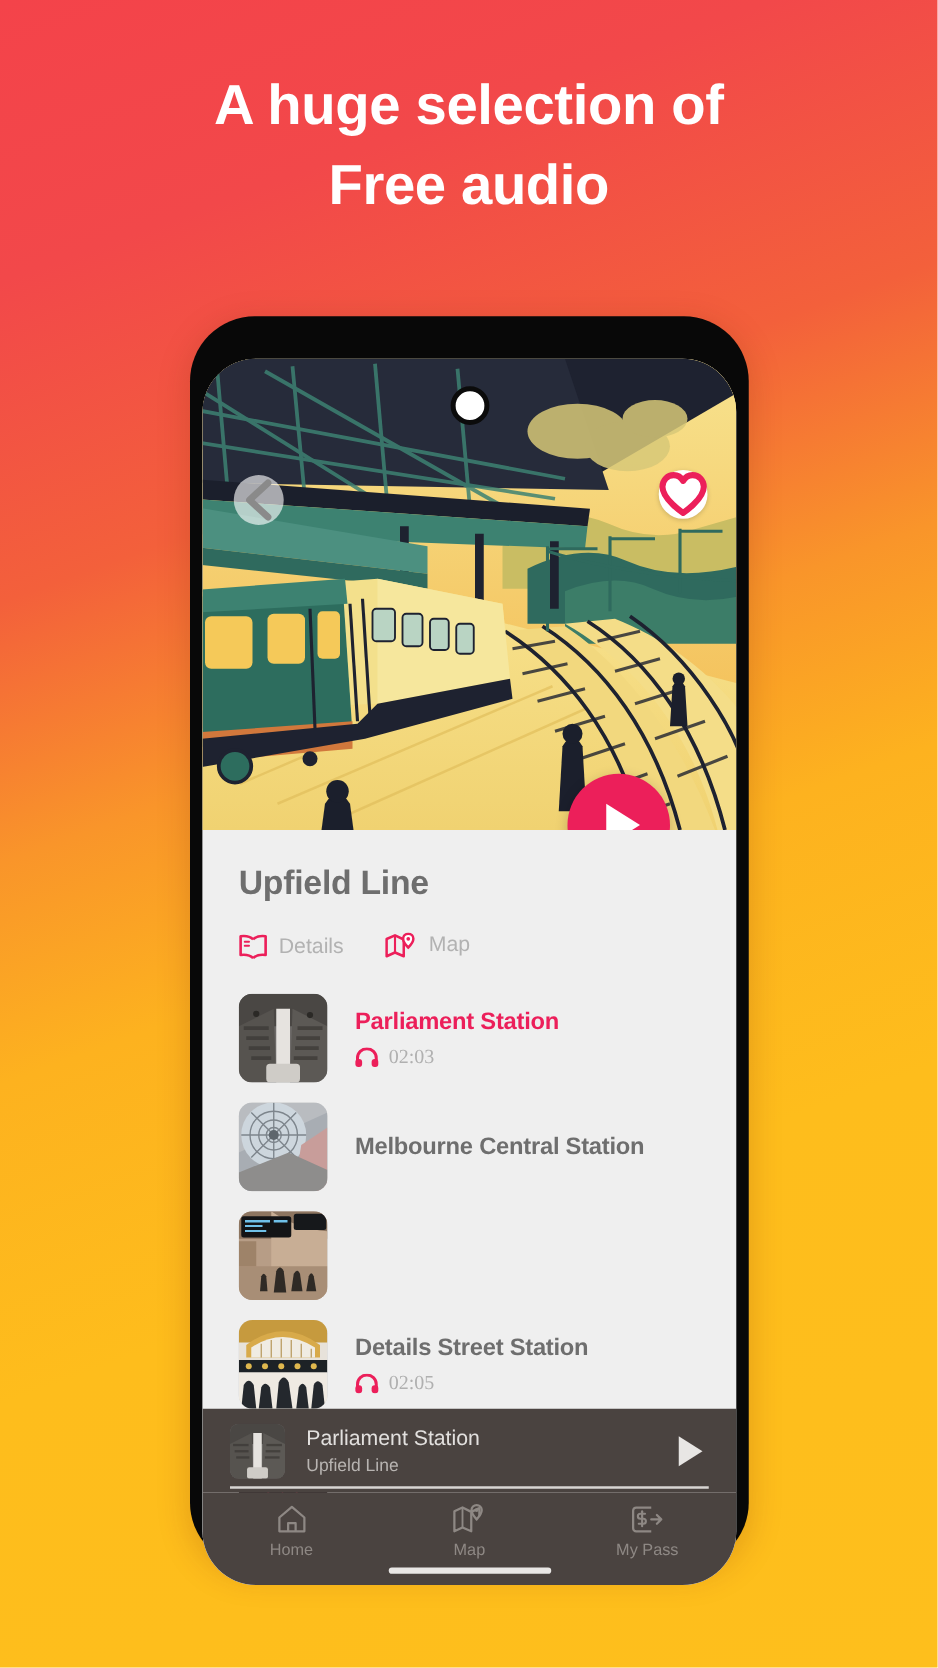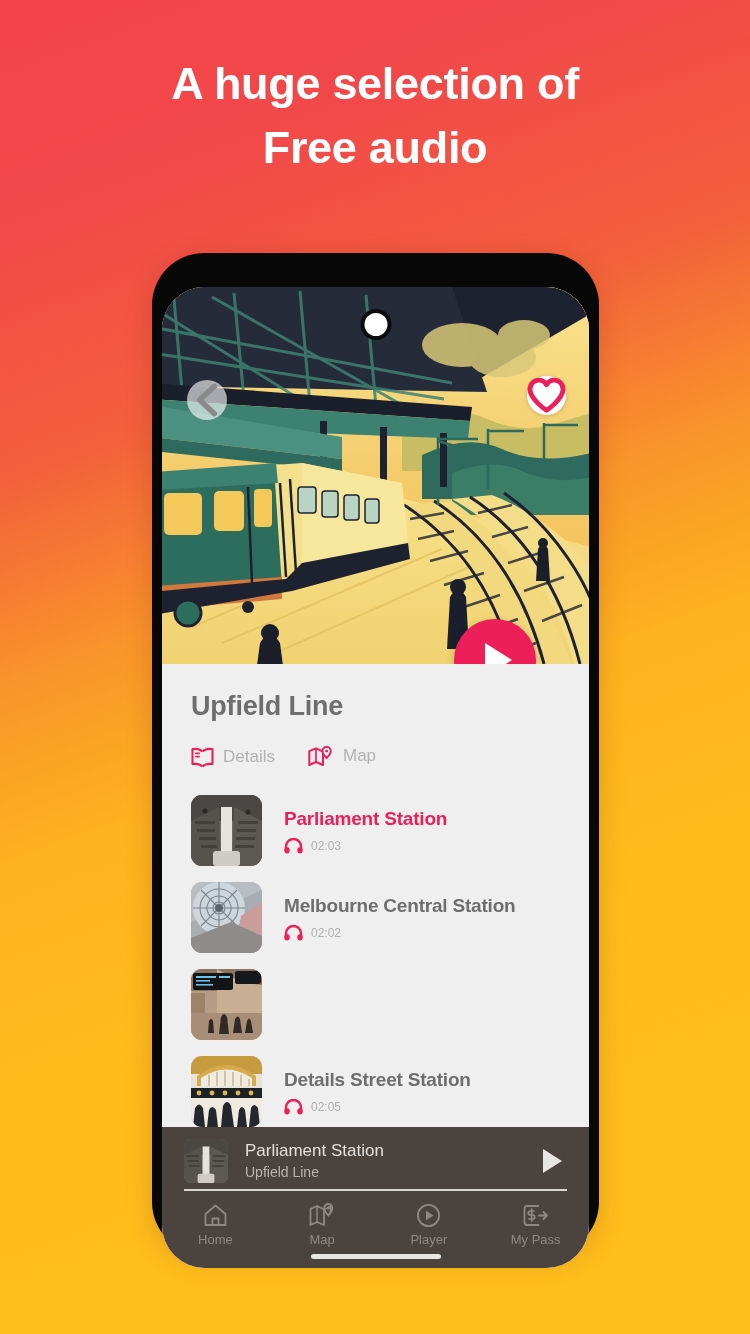--- a/index.html
+++ b/index.html
@@ -84,21 +84,21 @@
   .stations{ margin-top:19px; }
   .st-row{ display:flex; align-items:center; gap:22px; padding:8px 0 8px 29px; }
   .st-thumb{
     width:71px; height:71px; border-radius:11px; overflow:hidden;
     flex:none; background:#cfcfcf; position:relative;
   }
   .st-thumb svg{width:100%;height:100%;display:block;}
   .st-name{ font-size:19px; font-weight:bold; color:#6e6e6e; letter-spacing:-.2px; }
   .st-name.active{ color:#ec1f5a; }
   .st-dur{ display:flex; align-items:center; gap:8px; margin-top:8px; }
-  .st-dur span{ color:#b0b0b0; font-size:12px; }
+  .st-dur span{ color:#b0b0b0; font-size:16px;font-family:Liberation Serif, serif; }
 
   
   .mini{
     position:absolute; left:0; bottom:74px; width:100%; height:67px;
     background:#4a4340; display:flex; align-items:center; padding:0 22px;
   }
   .mini-thumb{ width:44px;height:44px;border-radius:7px;overflow:hidden;flex:none; }
   .mini-thumb svg{width:100%;height:100%;display:block;}
   .mini-txt{ margin-left:17px; flex:1; }
   .mini-title{ color:#e2e0de; font-size:17px; }
@@ -384,28 +384,20 @@
                   <circle cx="28" cy="26" r="6"></circle>
               <path d="M28 0 V52 M2 26 H54 M10 8 L46 44 M46 8 L10 44"></path>
             </g>
             <circle cx="28" cy="26" r="4" fill="#5e666d"></circle>
             <path d="M50 34 L71 20 v51 H44z" fill="#c89d9a"></path>
             <path d="M0 56 L40 40 L71 54 v17 H0z" fill="#8e8d8c"></path>
           </svg>
         </div>
         <div>
           <div class="st-name">Melbourne Central Station</div>
-          <div class="st-dur">
-            <svg width="19" height="16" viewBox="0 0 19 16">
-              <path d="M2 11 V8.3 C2 4 5.4 1 9.5 1 C13.6 1 17 4 17 8.3 V11" fill="none" stroke="#ec1f5a" stroke-width="2.4" stroke-linecap="round"></path>
-              <rect x="0.3" y="9.2" width="5.4" height="6.3" rx="2.4" fill="#ec1f5a"></rect>
-              <rect x="13.3" y="9.2" width="5.4" height="6.3" rx="2.4" fill="#ec1f5a"></rect>
-            </svg>
-            <span>02:02</span>
-          </div>
         </div>
       </div>
 
       <div class="st-row">
         <div class="st-thumb">
           <svg viewBox="0 0 71 71">
             <rect width="71" height="71" fill="#b79d86"></rect>
             <path d="M0 0 h71 v22 H0z" fill="#8d7560"></path>
             <path d="M26 0 q20 14 45 16 v55 H26z" fill="#c8ae95"></path>
             <rect x="2" y="4" width="40" height="17" rx="2" fill="#131416"></rect>
@@ -532,27 +524,20 @@
         <svg width="27" height="25" viewBox="0 0 27 25">
           <path d="M1.5 6 L8 3 L15 6.5 L15 22 L8 19 L1.5 22z" fill="none" stroke="#8e8884" stroke-width="1.8" stroke-linejoin="round"></path>
           <path d="M8 3 V19" stroke="#8e8884" stroke-width="1.5"></path>
           <path d="M15 6.5 L21.5 3.5 L21.5 10" fill="none" stroke="#8e8884" stroke-width="1.8" stroke-linejoin="round"></path>
           <path d="M19.3 1 C17 1 15.2 2.8 15.2 5 C15.2 8 19.3 12.5 19.3 12.5 C19.3 12.5 23.4 8 23.4 5 C23.4 2.8 21.6 1 19.3 1z" fill="none" stroke="#8e8884" stroke-width="1.8"></path>
           <circle cx="19.3" cy="5" r="1.5" fill="#8e8884"></circle>
         </svg>
         <span>Map</span>
       </div>
       <div class="nav-item">
-        <svg width="25" height="25" viewBox="0 0 25 25">
-          <circle cx="12.5" cy="12.5" r="10.6" fill="none" stroke="#8e8884" stroke-width="1.8"></circle>
-          <path d="M10 7.8 L17.5 12.5 L10 17.2z" fill="#8e8884"></path>
-        </svg>
-        <span>Player</span>
-      </div>
-      <div class="nav-item">
         <svg width="27" height="25" viewBox="0 0 27 25">
           <path d="M17 3 H5 A2.5 2.5 0 0 0 2.5 5.5 V19.5 A2.5 2.5 0 0 0 5 22 H17" fill="none" stroke="#8e8884" stroke-width="1.8" stroke-linejoin="round"></path>
           <path d="M12 8 H8.3 a2 2 0 0 0 0 4 h2.4 a2 2 0 0 1 0 4 H7" fill="none" stroke="#8e8884" stroke-width="1.7" stroke-linecap="round"></path>
           <path d="M9.7 6 V18" stroke="#8e8884" stroke-width="1.7" stroke-linecap="round"></path>
           <path d="M17 12.5 H25 M21.5 9 L25 12.5 L21.5 16" fill="none" stroke="#8e8884" stroke-width="1.8" stroke-linecap="round" stroke-linejoin="round"></path>
         </svg>
         <span>My Pass</span>
       </div>
       <div class="home-ind"></div>
     </div>

